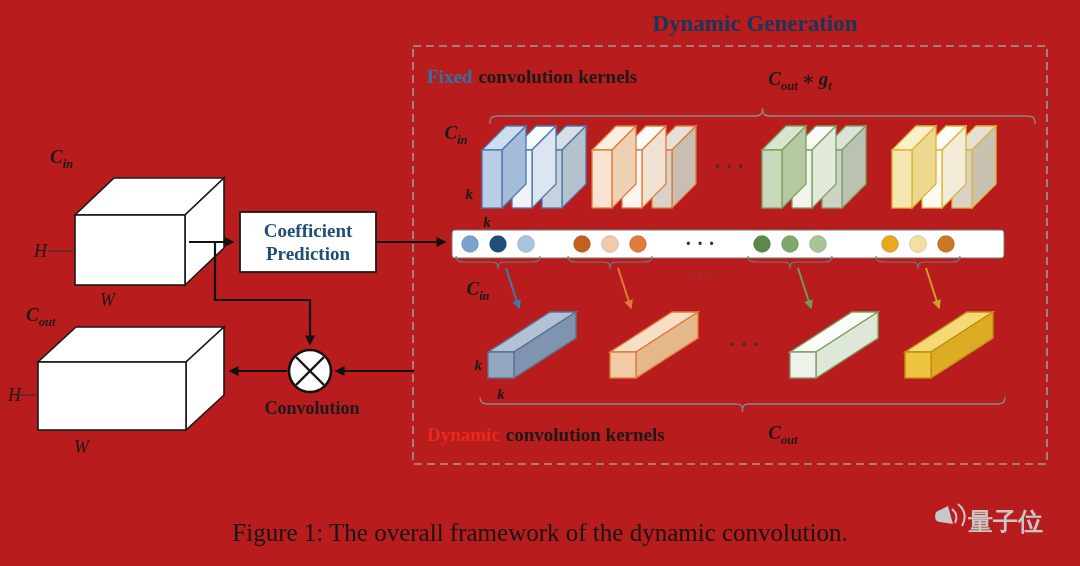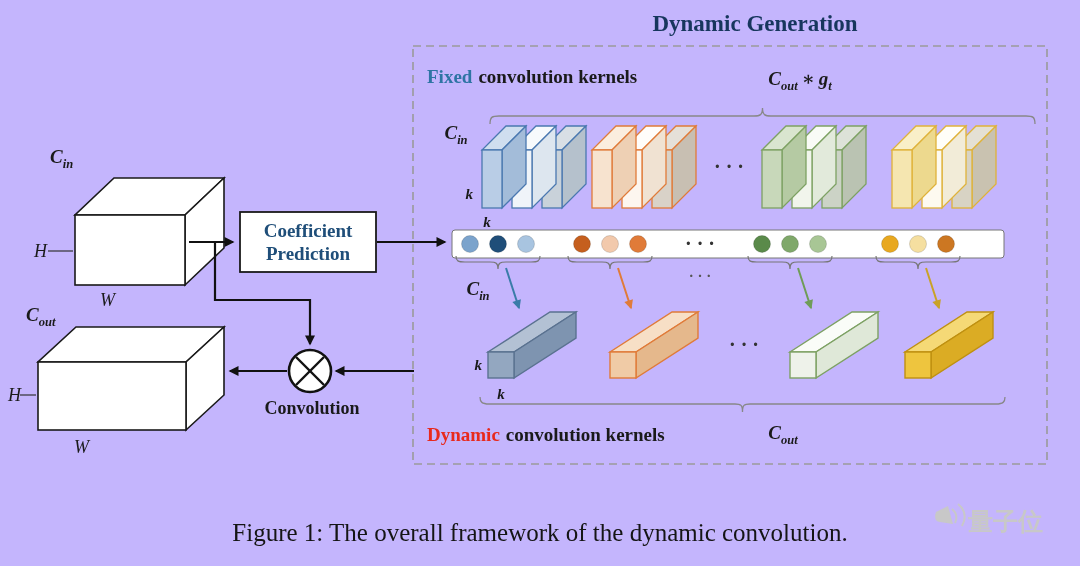--- a/index.html
+++ b/index.html
@@ -1,16 +1,16 @@
 <!DOCTYPE html>
 <html><head>
 <meta charset="utf-8">
 <style>
   html,body{margin:0;padding:0;background:#fff;}
-  .page{position:relative;width:1080px;height:566px;background:#c4b5fd;overflow:hidden;}
+  .page{position:relative;width:1080px;height:566px;background:#b91c1c;overflow:hidden;}
   svg{position:absolute;left:0;top:0;}
   svg text{font-family:"Liberation Serif","DejaVu Serif",serif;fill:#1a1a1a;}
   .t-title{font-size:23px;font-weight:bold;fill:#17365d;}
   .t-label{font-size:19px;font-weight:bold;}
   .t-math{font-size:19px;font-weight:bold;font-style:italic;}
   .t-sub{font-size:12.5px;}
   .t-k{font-size:15px;font-weight:bold;font-style:italic;}
   .t-hw{font-size:18px;font-style:italic;}
   .t-dots{font-size:20px;font-weight:bold;fill:#333;}
   .t-dots-sm{font-size:15px;font-weight:bold;fill:#555;}

